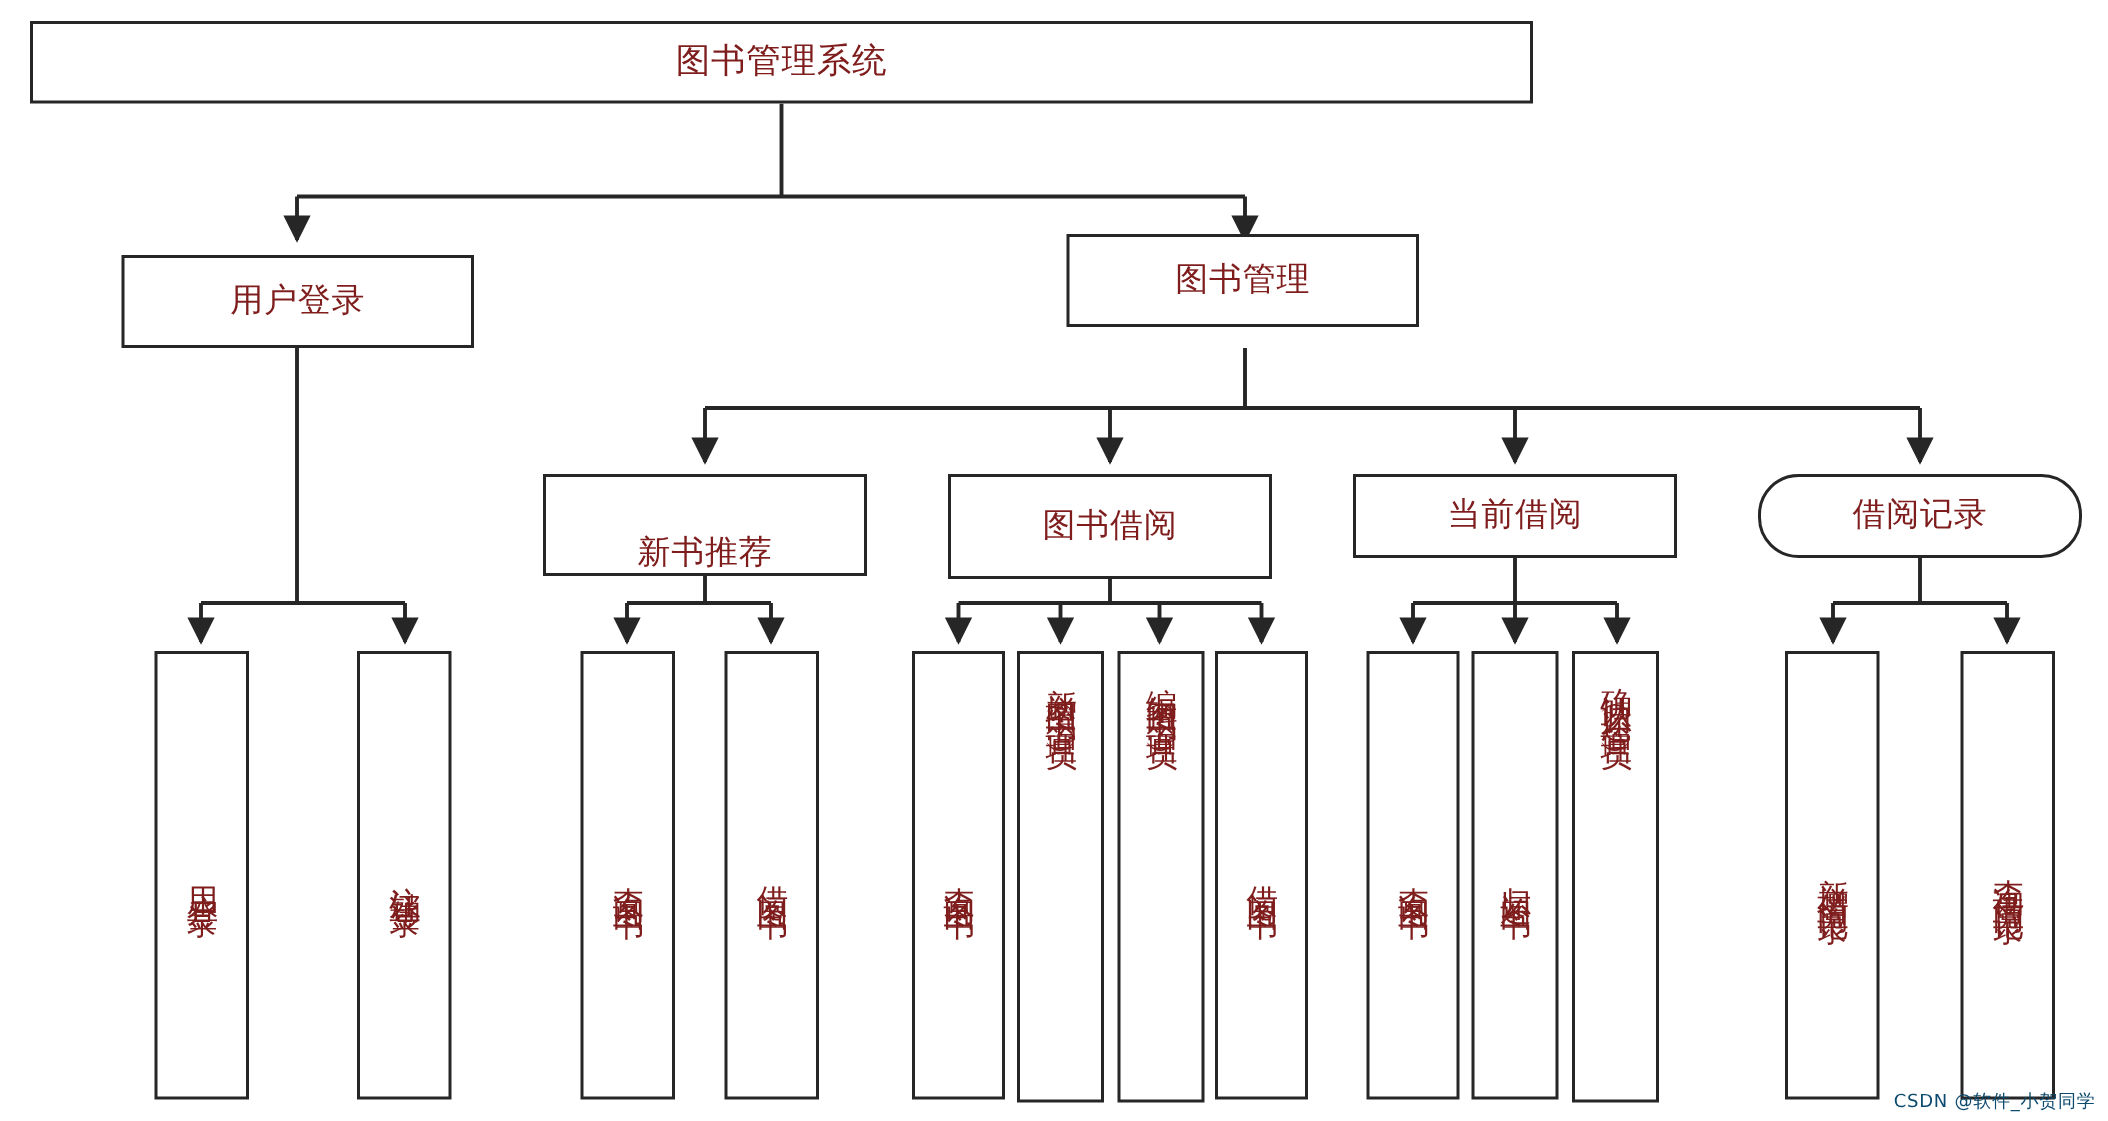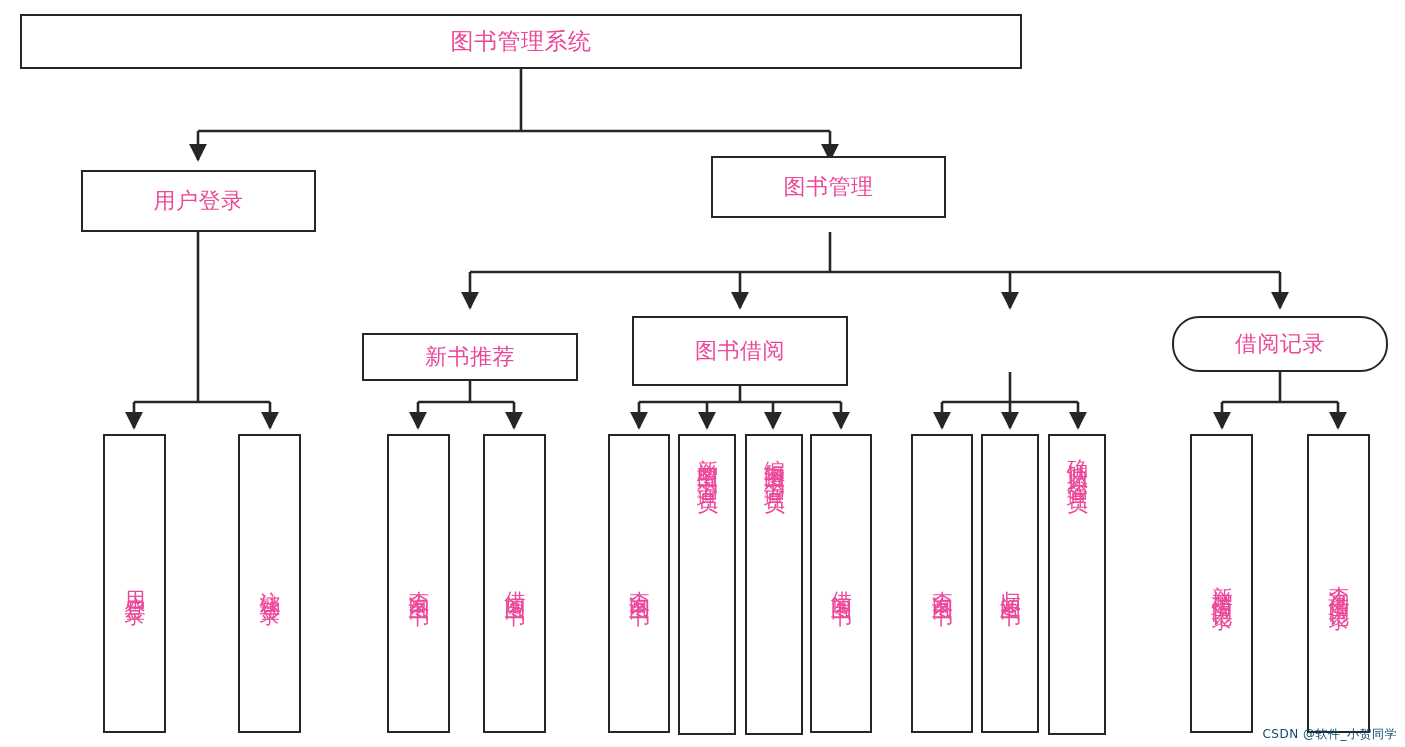--- a/index.html
+++ b/index.html
@@ -24,21 +24,21 @@
     top: 0;
     width: 1405px;
     height: 747px;
     pointer-events: none;
   }
   .node {
     position: absolute;
     box-sizing: border-box;
     border: 2px solid #262626;
     background: #ffffff;
-    color: #ec4899;
+    color: #7f1d1d;
     display: flex;
     align-items: center;
     justify-content: center;
     text-align: center;
     line-height: 1.18;
   }
   .node .label {
     display: block;
   }
   
@@ -138,26 +138,29 @@
     <span class="label">图书管理系统</span>
   </div>
 
   <div class="node horiz" style="left:81px; top:170px; width:235px; height:62px;">
     <span class="label">用户登录</span>
   </div>
   <div class="node horiz" style="left:711px; top:156px; width:235px; height:62px;">
     <span class="label">图书管理</span>
   </div>
 
-  <div class="node horiz" style="left:362px; top:333px; width:216px; height:48px;">
+  <div class="node horiz" style="left:362px; top:316px; width:216px; height:68px;align-items:flex-end;">
     <span class="label">新书推荐</span>
   </div>
   <div class="node horiz" style="left:632px; top:316px; width:216px; height:70px;">
     <span class="label">图书借阅</span>
   </div>
+  <div class="node horiz" style="left:902px; top:316px; width:216px; height:56px;">
+    <span class="label">当前借阅</span>
+  </div>
   <div class="node horiz" style="left:1172px; top:316px; width:216px; height:56px;border-radius:27px;">
     <span class="label">借阅记录</span>
   </div>
 
   <div class="node vert center" style="left:103px; top:434px; width:63px; height:299px;">
     <span class="label">用户登录</span>
   </div>
   <div class="node vert center" style="left:238px; top:434px; width:63px; height:299px;">
     <span class="label">注销登录</span>
   </div>

